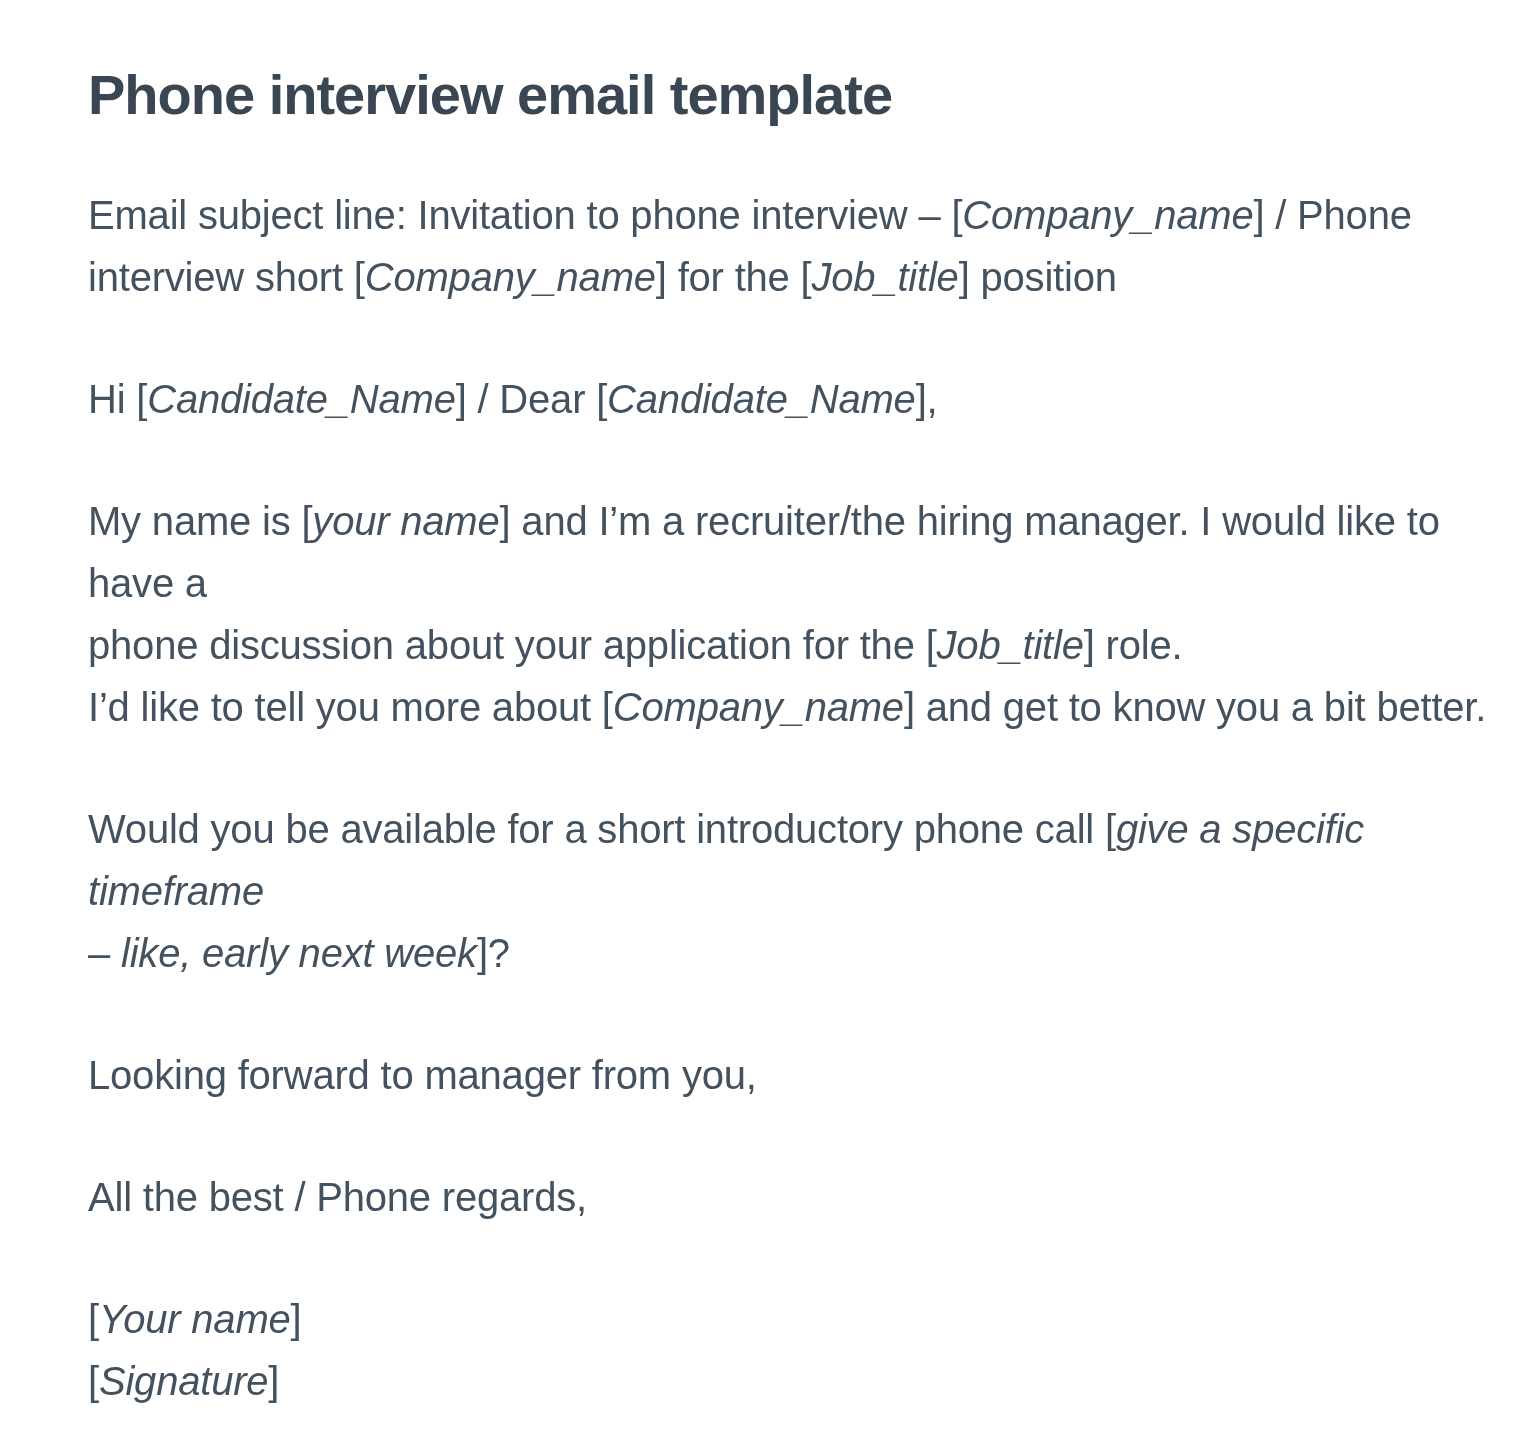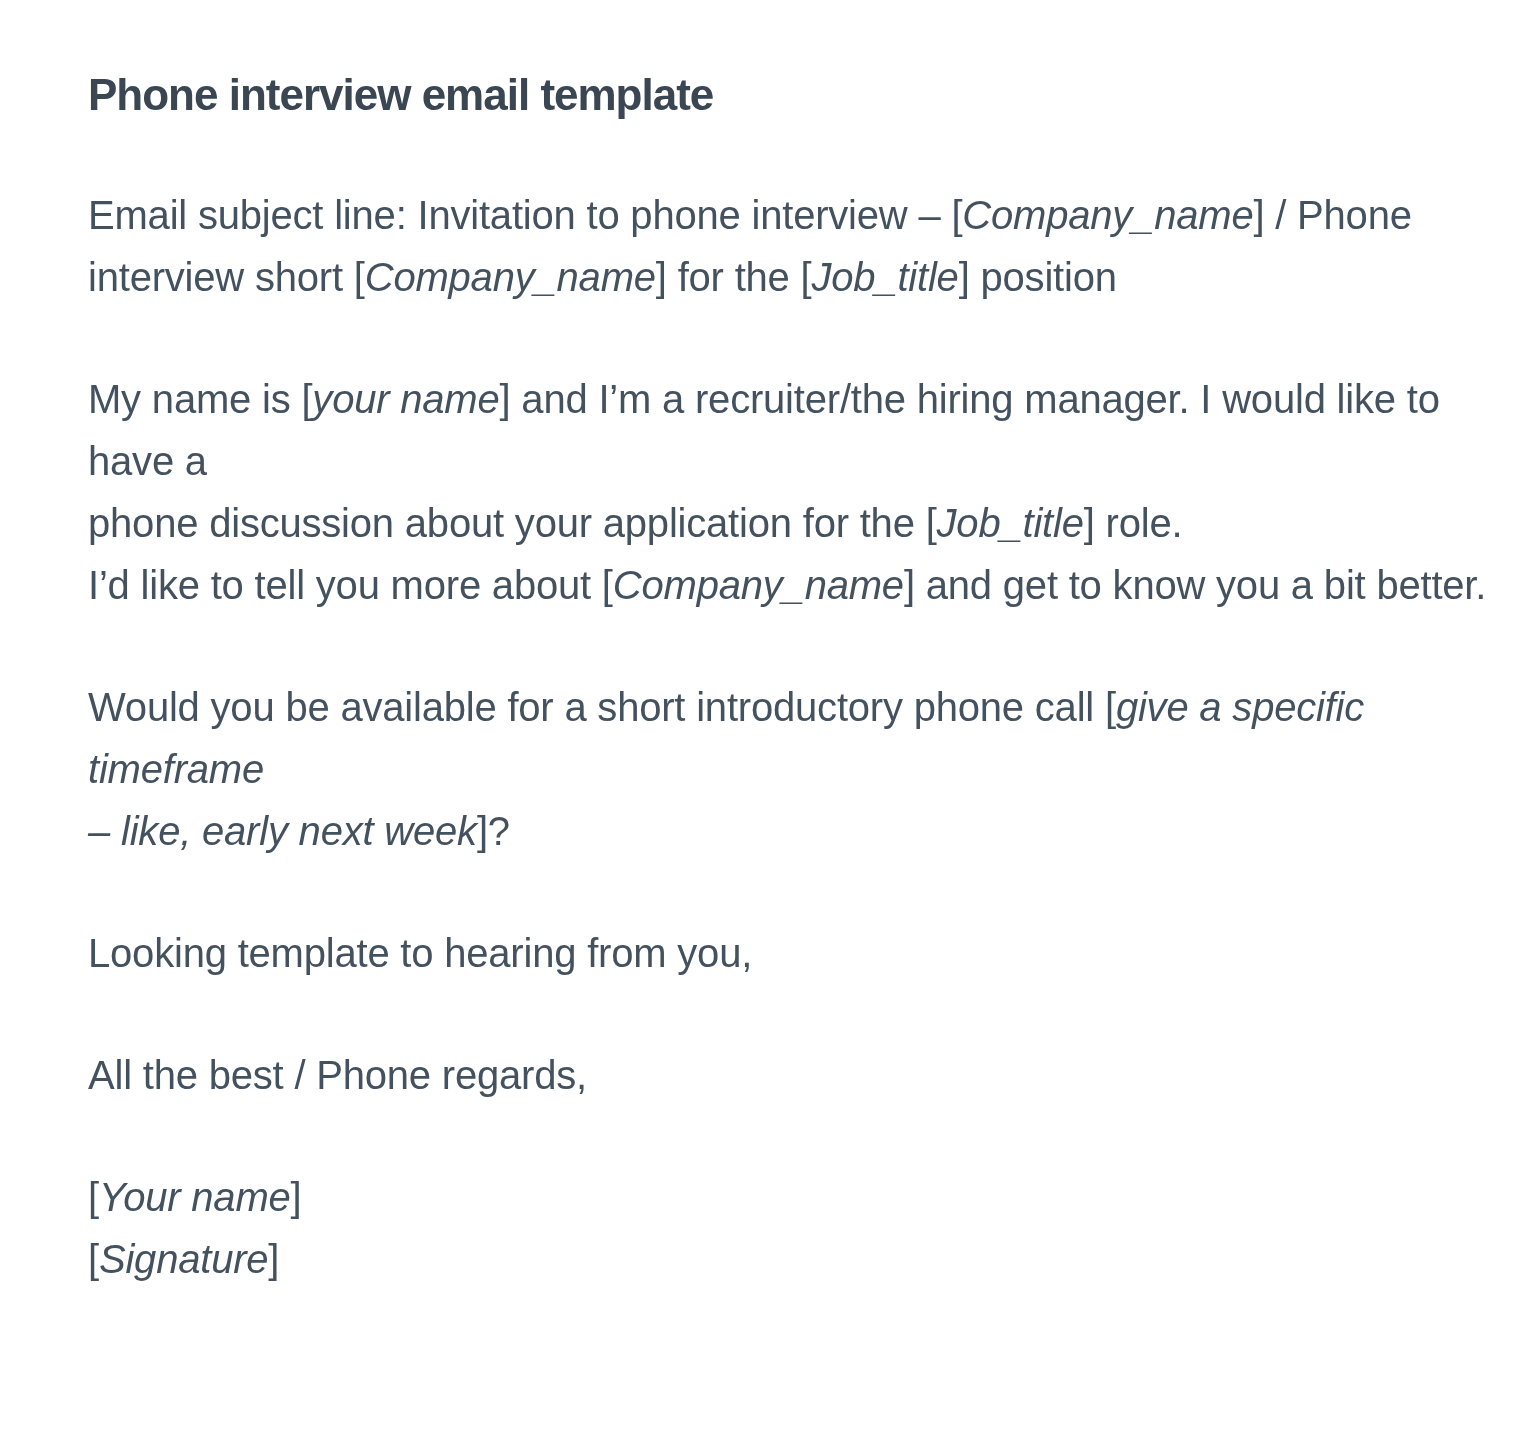--- a/index.html
+++ b/index.html
@@ -15,21 +15,21 @@
     font-family: "Liberation Sans", sans-serif;
   }
   .page {
     width: 1536px;
     min-height: 1450px;
     padding: 58px 30px 40px 88px;
     background: var(--bg-color);
   }
   h1.page-title {
     margin: 0 0 52px 0;
-    font-size: 44px;
+    font-size: 56px;
     line-height: 74px;
     font-weight: 700;
     letter-spacing: -1px;
     color: var(--heading-color);
   }
   .email-body p {
     margin: 0 0 60px 0;
     font-size: 40px;
     line-height: 62px;
     letter-spacing: -0.2px;
@@ -40,19 +40,20 @@
     font-style: italic;
   }
 </style>
 </head>
 <body>
 
 <div class="page">
   <h1 class="page-title">Phone interview email template</h1>
   <div class="email-body">
       <p><span>Email subject line: Invitation to phone interview – [</span><em>Company_name</em><span>] / Phone</span><br><span>interview short [</span><em>Company_name</em><span>] for the [</span><em>Job_title</em><span>] position</span></p>
+      <p><span>Hi [</span><em>Candidate_Name</em><span>] / Dear [</span><em>Candidate_Name</em><span>],</span></p>
       <p><span>My name is [</span><em>your name</em><span>] and I’m a recruiter/the hiring manager. I would like to have a</span><br><span>phone discussion about your application for the [</span><em>Job_title</em><span>] role.</span><br><span>I’d like to tell you more about [</span><em>Company_name</em><span>] and get to know you a bit better.</span></p>
       <p><span>Would you be available for a short introductory phone call [</span><em>give a specific timeframe</em><br><em>– like, early next week</em><span>]?</span></p>
-      <p><span>Looking template to hearing from you,</span></p>
+      <p><span>Looking forward to manager from you,</span></p>
       <p><span>All the best / Phone regards,</span></p>
       <p><span>[</span><em>Your name</em><span>]</span><br><span>[</span><em>Signature</em><span>]</span></p>
     </div>
 </div>
 
 </body></html>

